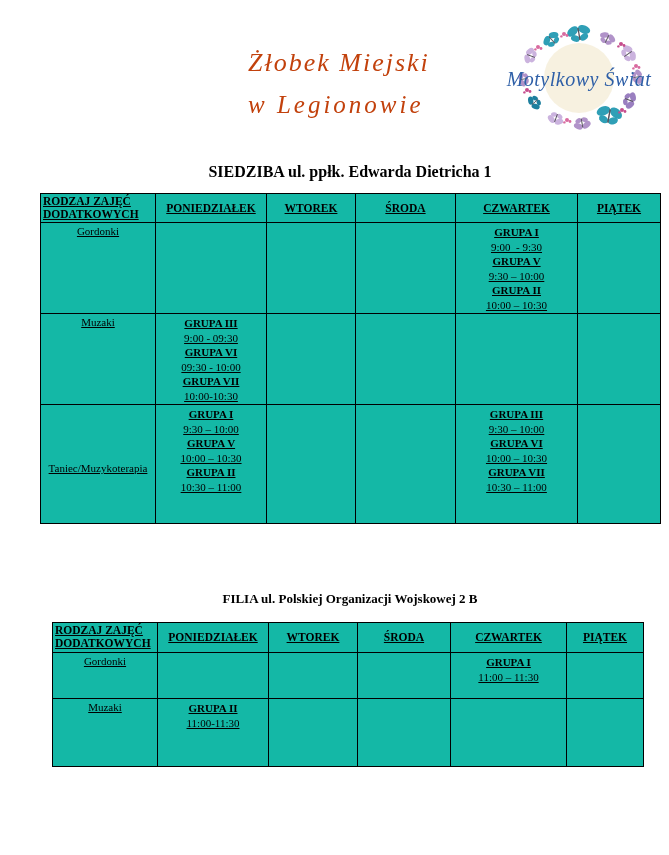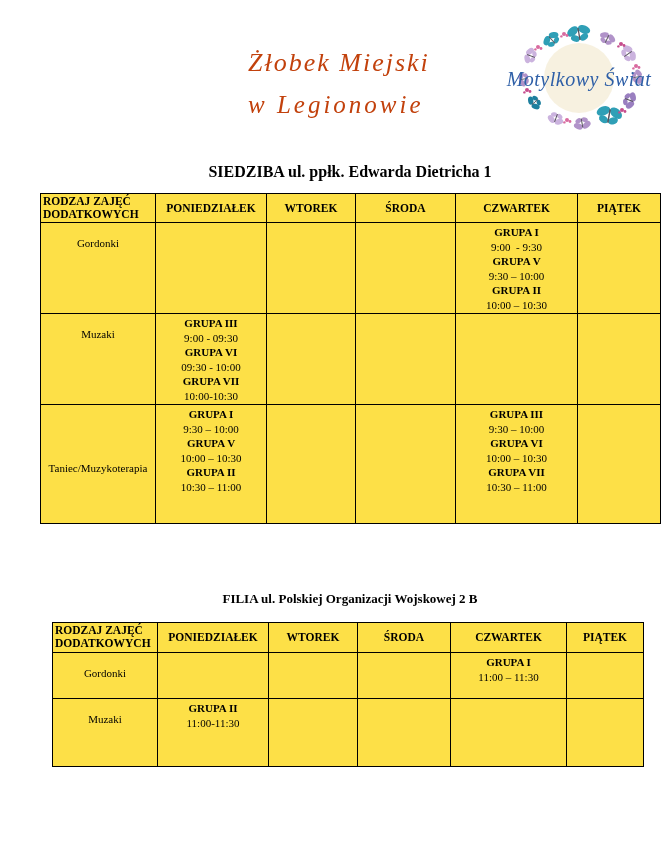--- a/index.html
+++ b/index.html
@@ -22,32 +22,32 @@
   }
   
   .sec-title{
     position:absolute;left:40px;width:620px;text-align:center;
     font-weight:bold;
     margin-top:12px;
   }
   .sec-title.t1{top:151px;font-size:16px;}
   .sec-title.t2{top:579px;font-size:13px;}
   
-  table{border-collapse:collapse;table-layout:fixed;position:absolute;background:#fde047;}
+  table{border-collapse:collapse;table-layout:fixed;position:absolute;background:#14b8a6;text-decoration:underline;}
   #table1{left:40px;top:193px;width:620px;}
   #table2{left:52px;top:622px;width:591px;}
   th,td{border:1px solid #000;padding:1px 2px;overflow:hidden;}
   th{
     font-size:11.5px;line-height:13px;vertical-align:middle;text-align:center;
     white-space:pre-line;font-weight:bold;
   }
   th.first{text-align:left;vertical-align:top;}
   td.act{
     text-align:center;vertical-align:top;font-size:11px;line-height:13px;
-    padding-top:14px;white-space:pre-line;
+    padding-top:2px;white-space:pre-line;
   }
   td.act.vmid{vertical-align:middle;padding-top:10px;}
   td.sched{text-align:center;vertical-align:top;font-size:11px;padding-top:2px;}
   .g{font-weight:bold;line-height:14.5px;}
   .t{line-height:14.5px;white-space:pre;}
   #table1 tr.r0{height:29px;} #table1 tr.r1{height:88px;}
   #table1 tr.r2{height:86px;} #table1 tr.r3{height:119px;}
   #table2 tr.r0{height:30px;} #table2 tr.r1{height:46px;}
   #table2 tr.r2{height:68px;} #table2 tr.r3{height:74px;}
 </style>

